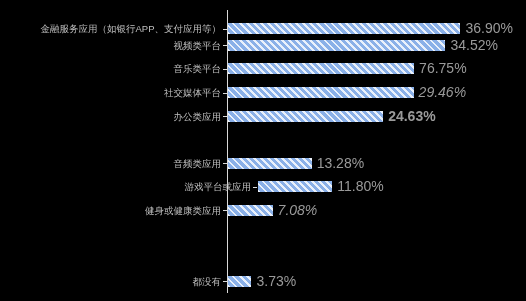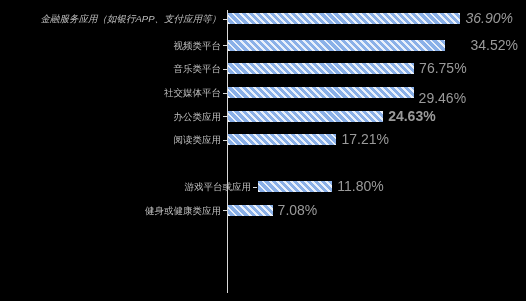--- a/index.html
+++ b/index.html
@@ -77,79 +77,87 @@
   }
 </style>
 </head>
 <body>
 
 <div id="chart-root">
 
   <div class="axis-spine"></div>
 
   <div class="rows">
-      <div class="row" style="position: absolute; top: 3px; height: 11px; font-style: italic;">
+      <div class="row" style="position: absolute; top: 13px; height: 11px;">
         <div class="tick" style="top: 5.5px;"></div>
         <div class="cat-label" style="top: 0px;">金融服务应用（如银行APP、支付应用等）</div>
         <div class="bar-wrap" style="top: 0px; width: 232.47px;">
           <div class="bar" style="width: 100%; background-color: rgb(138, 176, 232);"></div>
         </div>
         <div class="val-label" style="left: 465.47px; top: 0px;">36.90%</div>
       </div>
       <div class="row" style="position: absolute; top: 29.875px; height: 11px;">
         <div class="tick" style="top: 5.5px;"></div>
         <div class="cat-label" style="top: 0px;">视频类平台</div>
         <div class="bar-wrap" style="top: 0px; width: 217.476px;">
           <div class="bar" style="width: 100%; background-color: rgb(138, 176, 232);"></div>
         </div>
-        <div class="val-label" style="left: 450.476px; top: 0px; margin-left: 20px;">34.52%</div>
+        <div class="val-label" style="left: 450.476px; top: 0px;">34.52%</div>
       </div>
       <div class="row" style="position: absolute; top: 53.4583px; height: 11px;">
         <div class="tick" style="top: 5.5px;"></div>
         <div class="cat-label" style="top: 0px;">音乐类平台</div>
         <div class="bar-wrap" style="top: 0px; width: 186.102px;">
           <div class="bar" style="width: 100%; background-color: rgb(138, 176, 232);"></div>
         </div>
         <div class="val-label" style="left: 419.102px; top: 0px;">76.75%</div>
       </div>
       <div class="row" style="position: absolute; top: 77.0417px; height: 11px;">
         <div class="tick" style="top: 5.5px;"></div>
         <div class="cat-label" style="top: 0px;">社交媒体平台</div>
         <div class="bar-wrap" style="top: 0px; width: 185.598px;">
           <div class="bar" style="width: 100%; background-color: rgb(138, 176, 232);"></div>
         </div>
-        <div class="val-label" style="left: 418.598px; top: 6px;">29.46%</div>
+        <div class="val-label" style="left: 418.598px; top: 0px; font-style: italic;">29.46%</div>
       </div>
       <div class="row" style="position: absolute; top: 100.625px; height: 11px;">
         <div class="tick" style="top: 5.5px;"></div>
         <div class="cat-label" style="top: 0px;">办公类应用</div>
         <div class="bar-wrap" style="top: 0px; width: 155.169px;">
           <div class="bar" style="width: 100%; background-color: rgb(138, 176, 232);"></div>
         </div>
         <div class="val-label" style="left: 388.169px; top: 0px; font-weight: bold;">24.63%</div>
       </div>
-      <div class="row" style="position: absolute; top: 124.208px; height: 11px;">
+      <div class="row" style="position: absolute; top: 147.792px; height: 11px;">
         <div class="tick" style="top: 5.5px;"></div>
-        <div class="cat-label" style="top: 0px;">阅读类应用</div>
-        <div class="bar-wrap" style="top: 0px; width: 108.423px;">
+        <div class="cat-label" style="top: 0px;">音频类应用</div>
+        <div class="bar-wrap" style="top: 0px; width: 83.664px;">
           <div class="bar" style="width: 100%; background-color: rgb(138, 176, 232);"></div>
         </div>
-        <div class="val-label" style="left: 341.423px; top: 0px;">17.21%</div>
+        <div class="val-label" style="left: 316.664px; top: 0px;">13.28%</div>
       </div>
       <div class="row" style="position: absolute; top: 171.375px; height: 11px; margin-left: 30px;">
         <div class="tick" style="top: 5.5px;"></div>
         <div class="cat-label" style="top: 0px;">游戏平台或应用</div>
         <div class="bar-wrap" style="top: 0px; width: 74.34px;">
           <div class="bar" style="width: 100%; background-color: rgb(138, 176, 232);"></div>
         </div>
         <div class="val-label" style="left: 307.34px; top: 0px;">11.80%</div>
       </div>
       <div class="row" style="position: absolute; top: 194.958px; height: 11px;">
         <div class="tick" style="top: 5.5px;"></div>
         <div class="cat-label" style="top: 0px;">健身或健康类应用</div>
         <div class="bar-wrap" style="top: 0px; width: 44.604px;">
           <div class="bar" style="width: 100%; background-color: rgb(138, 176, 232);"></div>
         </div>
-        <div class="val-label" style="left: 277.604px; top: 0px;">7.08%</div>
+        <div class="val-label" style="left: 277.604px; top: 0px; font-style: italic;">7.08%</div>
+      </div>
+      <div class="row" style="position: absolute; top: 265.708px; height: 11px;">
+        <div class="tick" style="top: 5.5px;"></div>
+        <div class="cat-label" style="top: 0px;">都没有</div>
+        <div class="bar-wrap" style="top: 0px; width: 23.499px;">
+          <div class="bar" style="width: 100%; background-color: rgb(138, 176, 232);"></div>
+        </div>
+        <div class="val-label" style="left: 256.499px; top: 0px;">3.73%</div>
       </div>
     </div>
 
 </div>
 
 </body></html>

